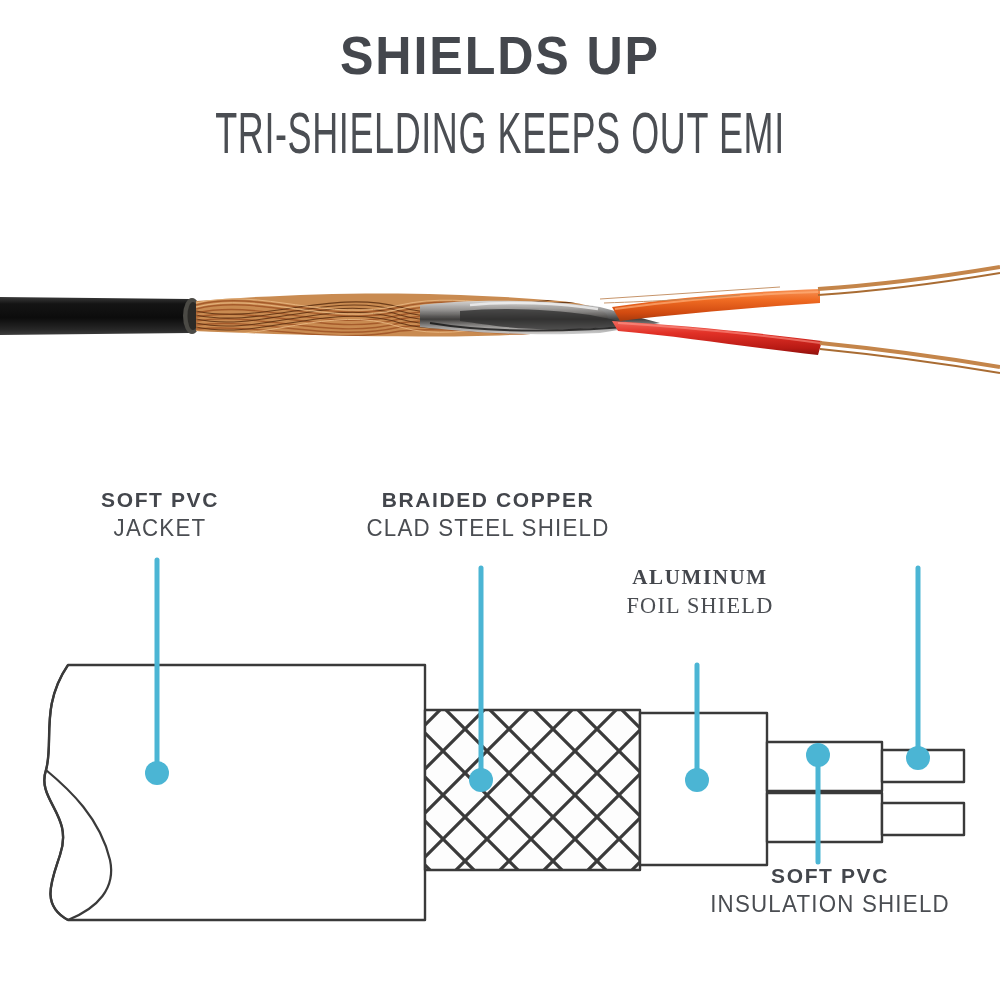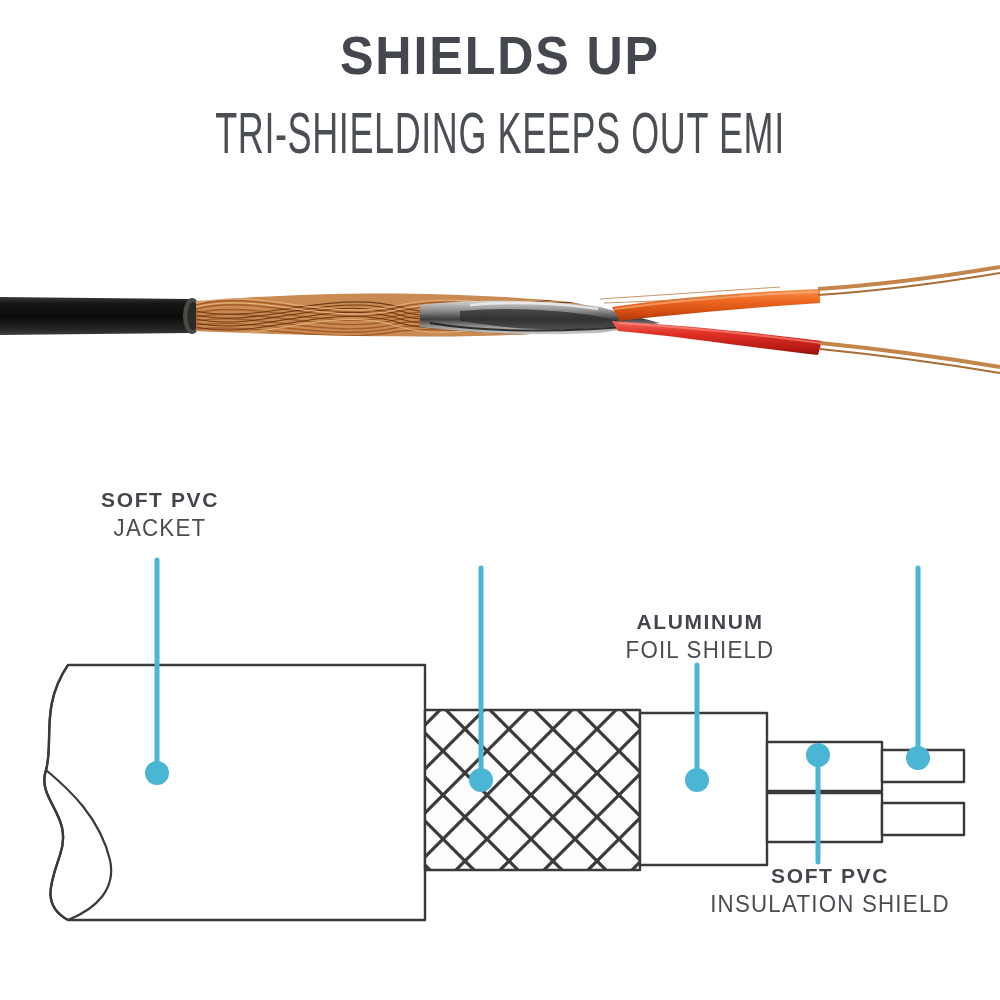--- a/index.html
+++ b/index.html
@@ -37,21 +37,21 @@
   #photo{position:absolute;left:0;top:215;width:1000px;height:180px;}
 
   
   .callout{position:absolute;color:#3f4248;text-align:center;white-space:nowrap;}
   .callout .l1{font-size:21px;font-weight:700;letter-spacing:1.6px;line-height:26px;color:#43464c;text-align:center;}
   .callout .l2{font-size:24px;font-weight:400;letter-spacing:1.3px;line-height:30px;color:#4a4d52;transform:scaleX(.93);display:block;}
 
   #c-jacket{left:30px;top:487px;width:260px;}
   #c-braid{left:318px;top:487px;width:340px;}
   #c-copper{left:760px;top:487px;width:240px;}
-  #c-alum{left:560px;top:609px;width:280px;}
+  #c-alum{left:560px;top:564px;width:280px;font-family:Liberation Serif, serif;}
   #c-pvcins{left:665px;top:863px;width:330px;}
 
   
   #diagram{position:absolute;left:0;top:0;width:1000px;height:1000px;}
 </style>
 </head>
 <body>
 
 <div id="stage">
 
@@ -147,20 +147,24 @@
       <path d="M600,84 C660,80 720,76 780,72"></path>
       <path d="M604,88 C660,86 700,84 740,80"></path>
     </g>
   </svg>
 
   <div class="callout" id="c-jacket">
     <div class="l1">SOFT PVC</div>
     <span class="l2">JACKET</span>
   </div>
 
+  <div class="callout" id="c-braid">
+    <div class="l1">BRAIDED COPPER</div>
+    <span class="l2">CLAD STEEL SHIELD</span>
+  </div>
 
 
   <div class="callout" id="c-alum">
     <div class="l1">ALUMINUM</div>
     <span class="l2">FOIL SHIELD</span>
   </div>
 
   <div class="callout" id="c-pvcins">
     <div class="l1">SOFT PVC</div>
     <span class="l2">INSULATION SHIELD</span>

